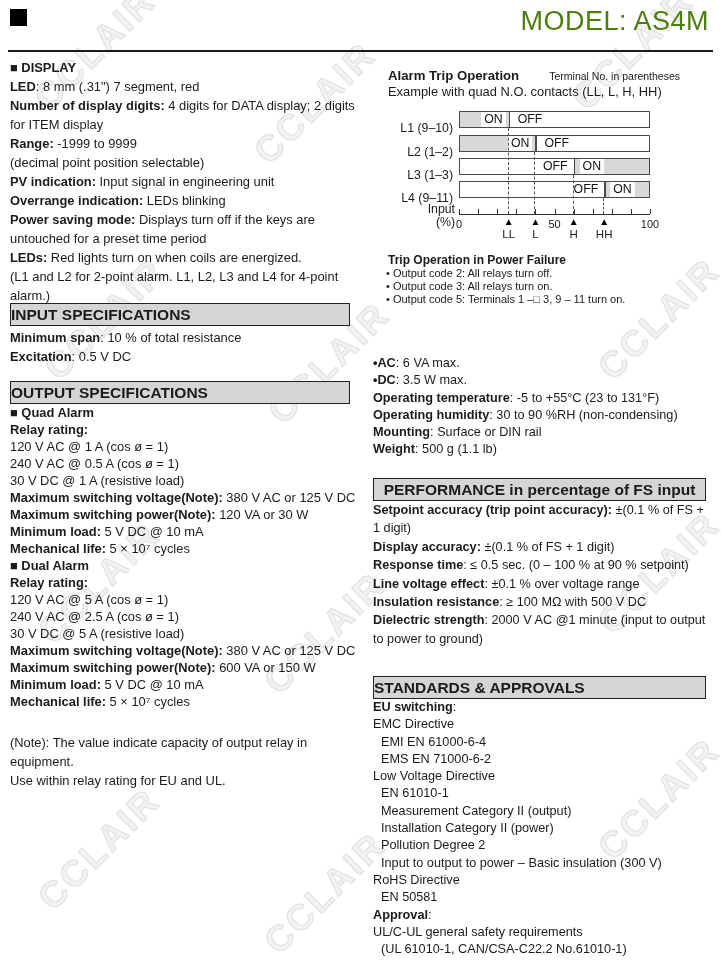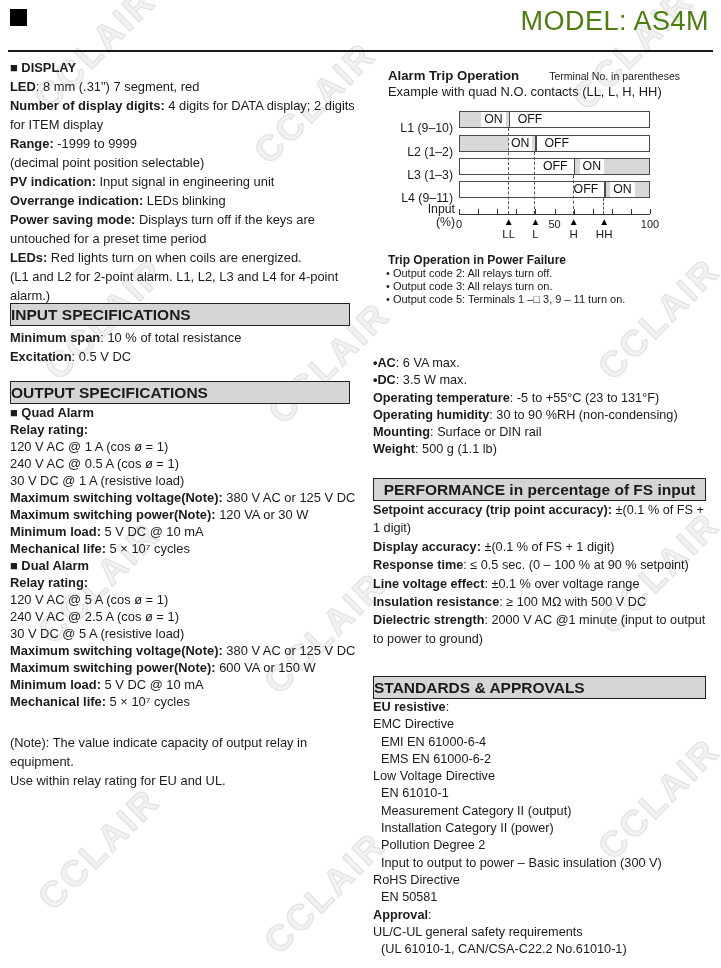--- a/index.html
+++ b/index.html
@@ -214,24 +214,24 @@
         <p class="ln"><b>Setpoint accuracy (trip point accuracy):</b><span> ±(0.1 % of FS + 1 digit)</span></p>
         <p class="ln"><b>Display accuracy:</b><span> ±(0.1 % of FS + 1 digit)</span></p>
         <p class="ln"><b>Response time</b><span>: ≤ 0.5 sec. (0 – 100 % at 90 % setpoint)</span></p>
         <p class="ln"><b>Line voltage effect</b><span>: ±0.1 % over voltage range</span></p>
         <p class="ln"><b>Insulation resistance</b><span>: ≥ 100 MΩ with 500 V DC</span></p>
         <p class="ln"><b>Dielectric strength</b><span>: 2000 V AC @1 minute  (input to output to power to ground)</span></p>
       </div>
 
     <div class="secbox rbox" style="top:676px;">STANDARDS &amp; APPROVALS</div>
     <div class="colblock rstd">
-        <p class="ln"><b>EU resistive</b><span>:</span></p>
+        <p class="ln"><b>EU switching</b><span>:</span></p>
         <p class="ln"><span>EMC Directive</span></p>
         <p class="ln ind"><span>EMI EN 61000-6-4</span></p>
-        <p class="ln ind"><span>EMS EN 61000-6-2</span></p>
+        <p class="ln ind"><span>EMS EN 71000-6-2</span></p>
         <p class="ln"><span>Low Voltage Directive</span></p>
         <p class="ln ind"><span>EN 61010-1</span></p>
         <p class="ln ind"><span>Measurement Category II (output)</span></p>
         <p class="ln ind"><span>Installation Category II (power)</span></p>
         <p class="ln ind"><span>Pollution Degree 2</span></p>
         <p class="ln ind"><span>Input to output to power – Basic insulation (300 V)</span></p>
         <p class="ln"><span>RoHS Directive</span></p>
         <p class="ln ind"><span>EN 50581</span></p>
         <p class="ln"><b>Approval</b><span>:</span></p>
         <p class="ln"><span>UL/C-UL general safety requirements</span></p>

